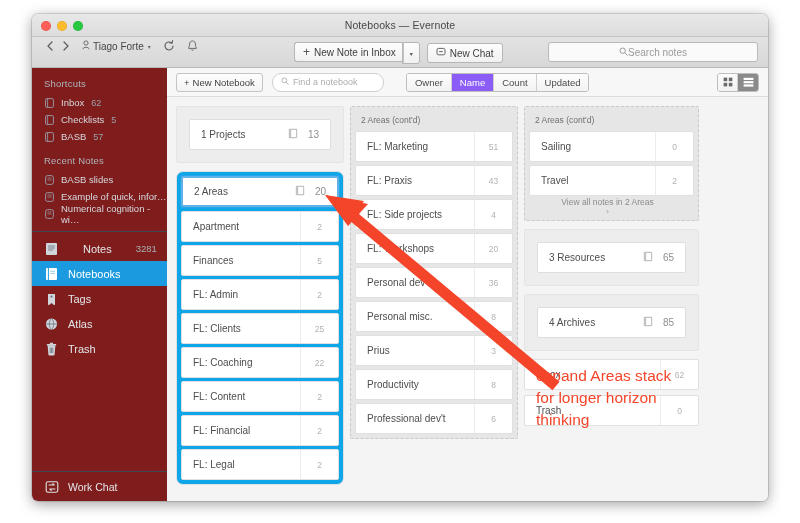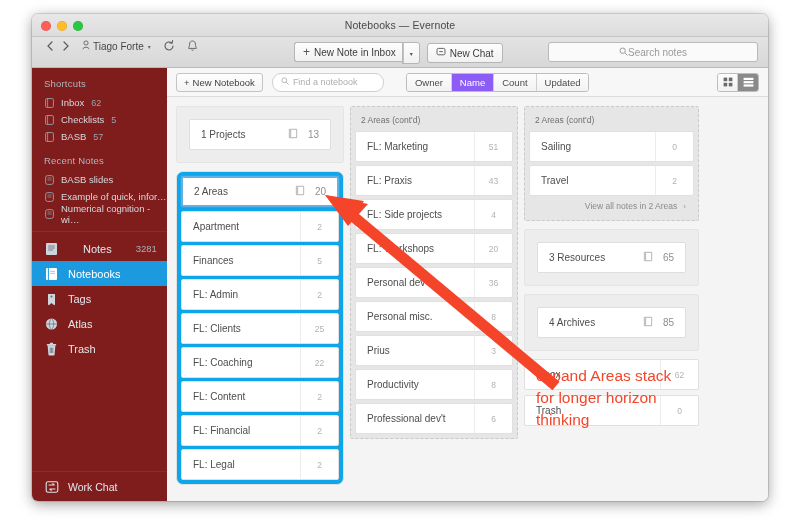--- a/index.html
+++ b/index.html
@@ -201,21 +201,21 @@
   .stackhdr.sel { border: 2px solid #62b0e8; box-shadow: 0 0 0 1px rgba(98,176,232,.25); }
   .stackhdr .nm { flex: 1 1 auto; }
   .stackhdr .stkic { margin-right: 7px; opacity: .65; }
   .stackhdr .ct { font-size: 10px; color: #8f8f8f; min-width: 14px; text-align: right; }
 
   .wrapper-sel { background: #0ea5e9; border: 1px solid #e0e0e0; border-radius: 7px; padding: 4px; }
   .wrapper-plain { background: #ededed; border: 1px solid #e4e4e4; border-radius: 2px; padding: 12px; }
 
   .viewall {
     height: 20px; display: flex; align-items: center; justify-content: flex-end;
-    gap: 6px; padding: 0 8px 0 0; font-size: 8.5px; color: #8b8b8b;
+    gap: 0; padding: 0 8px 0 0; font-size: 8.5px; color: #8b8b8b; flex-direction: column;
   }
   .viewall .chev { font-size: 8px; color: #9b9b9b; }
 
   
   #annotation {
     position: absolute; left: 0; top: 0; width: 800px; height: 523px;
     pointer-events: none;
   }
   #annot-text {
     position: absolute; left: 536px; top: 365px;

